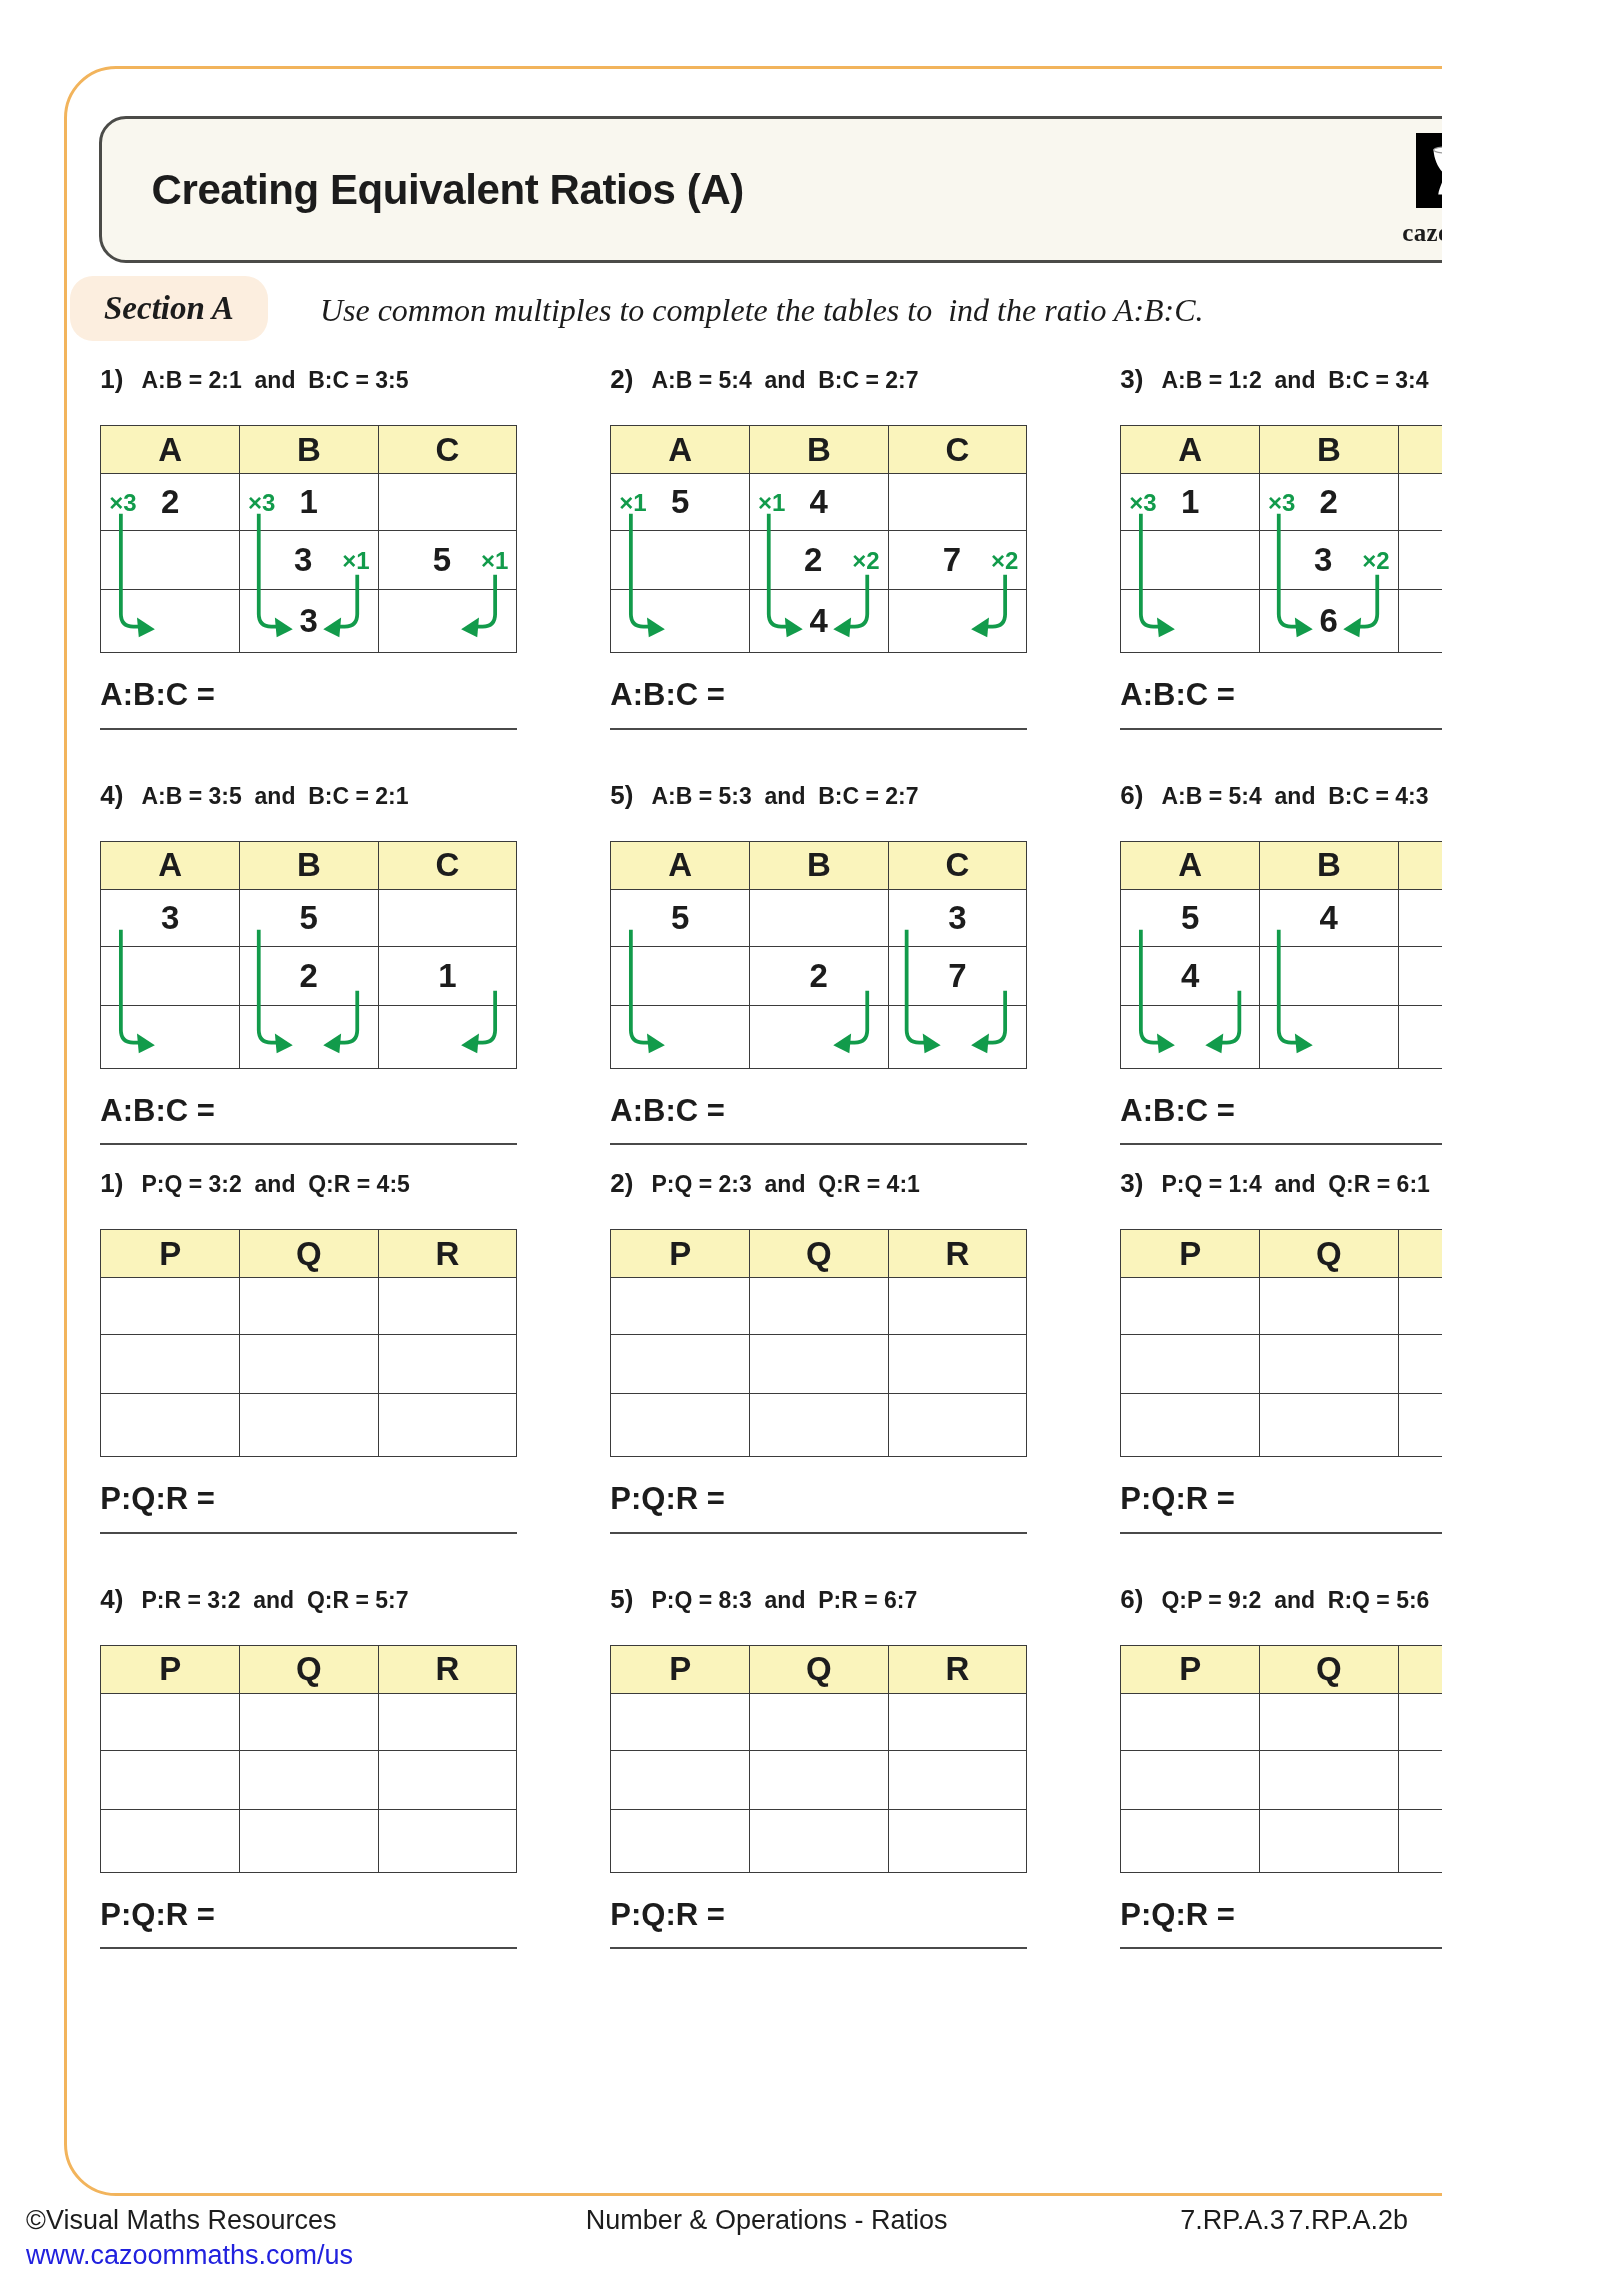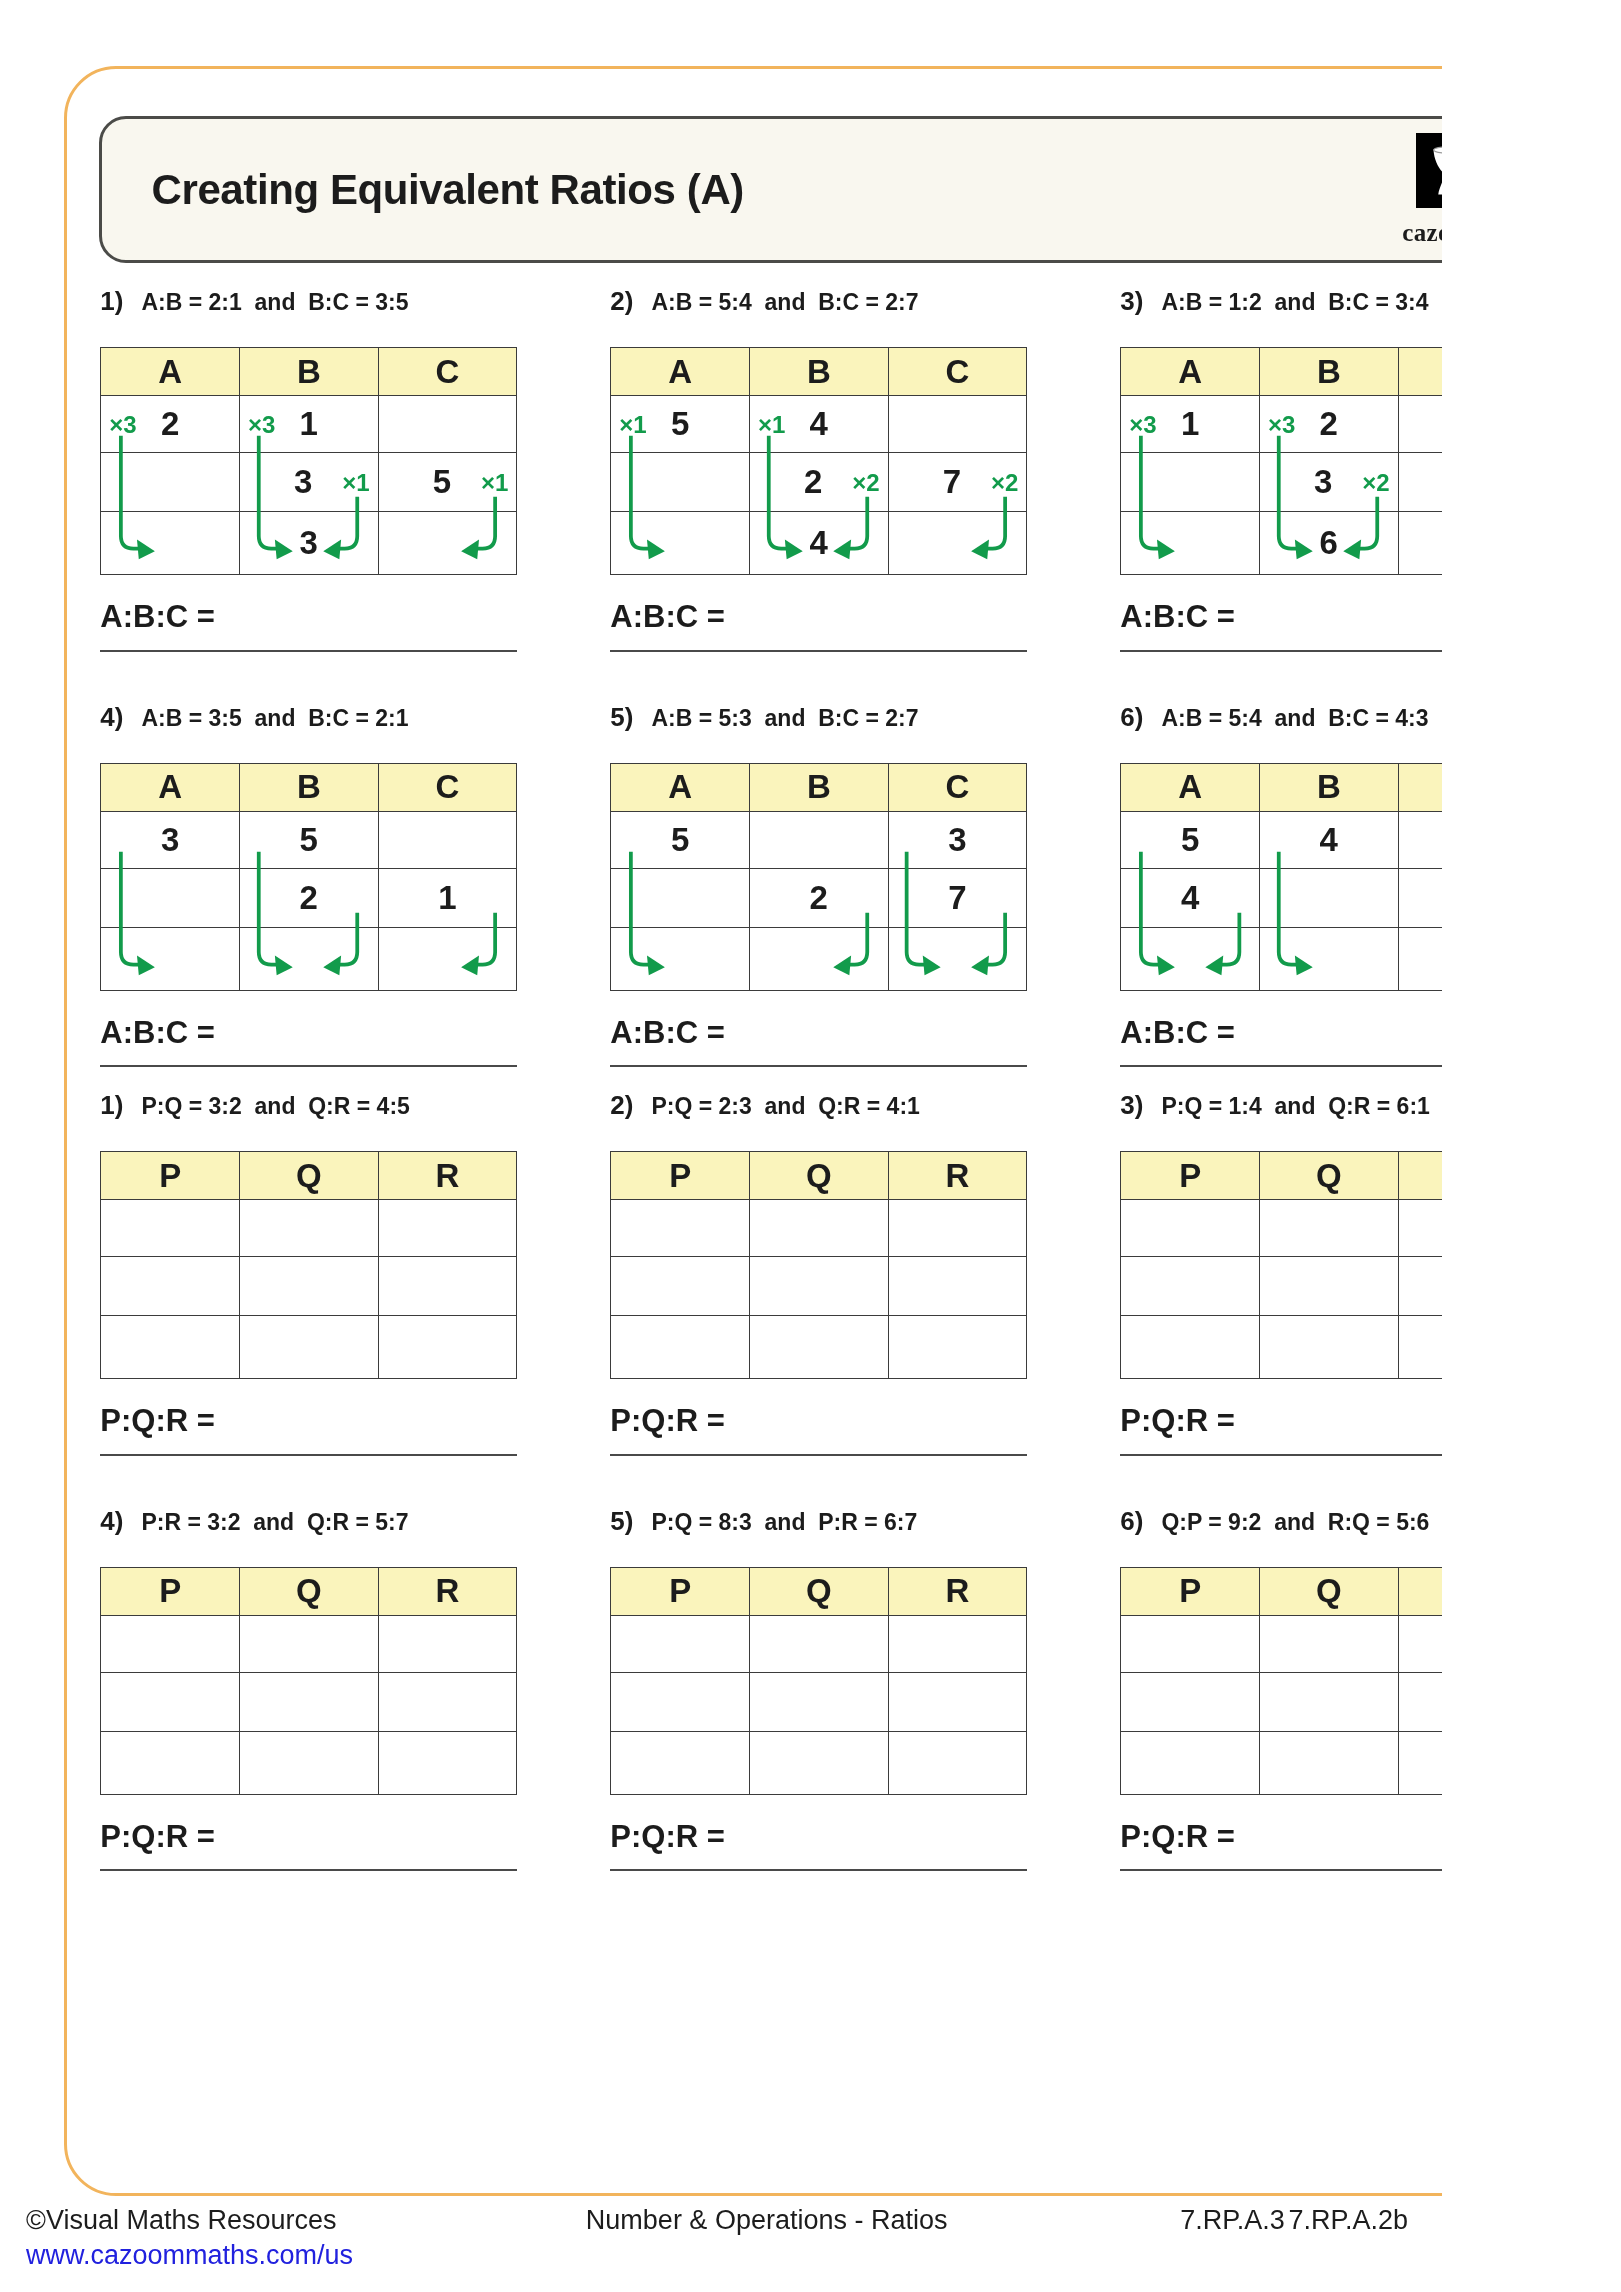--- a/index.html
+++ b/index.html
@@ -92,20 +92,24 @@
         <div class="logo-black">
           <svg width="41" height="59" viewBox="0 0 60 74" aria-hidden="true">
             <path fill="#ffffff" d="M8 6 C18 1 42 1 52 6 C51 24 43 36 36 42 L36 46 C40 56 44 64 45 72 L15 72 C16 64 20 56 24 46 L24 42 C17 36 9 24 8 6 Z"></path>
             <ellipse cx="30" cy="7" rx="21.5" ry="4.5" fill="#ffffff" stroke="#9a9a9a" stroke-width="1.5"></ellipse>
           </svg>
         </div>
         <div class="logo-text">cazoom!</div>
       </div>
     </div>
 
+    <div class="section-header">
+      <div class="section-label">Section A</div>
+      <div class="instruction">Use common multiples to complete the tables to  ind the ratio A:B:C.</div>
+    </div>
 
     <div class="qgrid">
         <div class="question">
           <div class="qhead">
             <span class="qnum">1)</span>
             <span class="qstmt">A:B = 2:1  and  B:C = 3:5</span>
           </div>
           <div class="qtable">
             <div class="thead">
               <div class="hcell">A</div>

